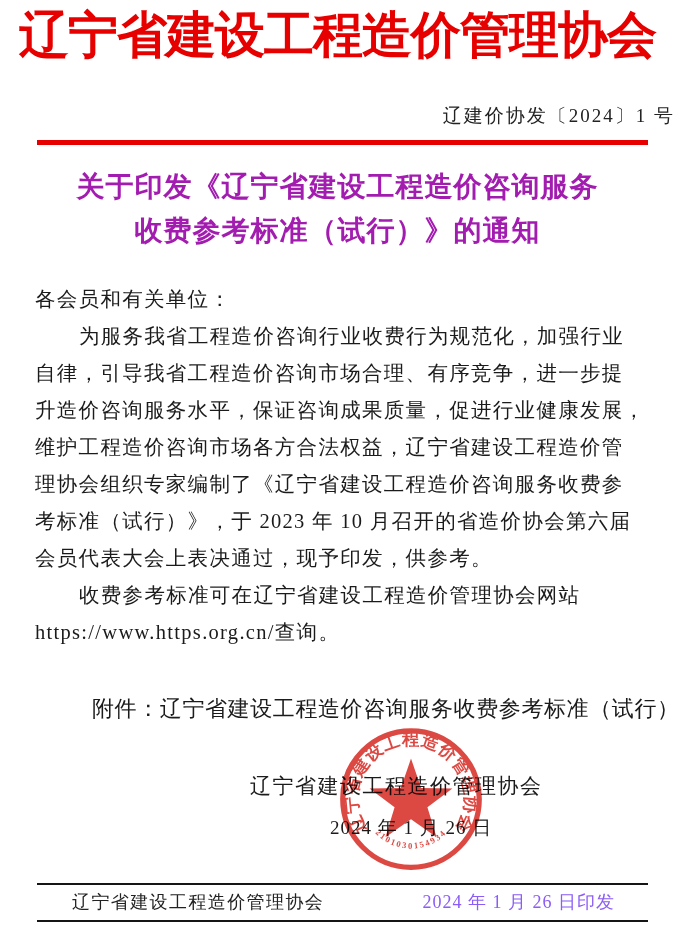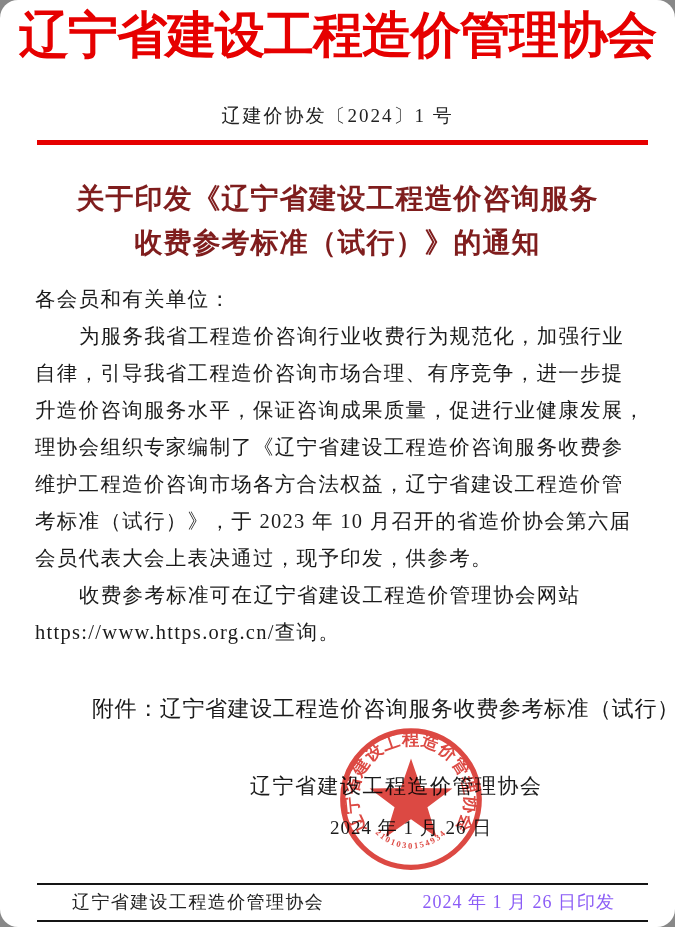--- a/index.html
+++ b/index.html
@@ -1,40 +1,38 @@
 <!DOCTYPE html>
 <html><head>
 <meta charset="utf-8">
 <style>
   html,body{margin:0;padding:0;background:#888;}
   #page{
     position:relative;width:675px;height:927px;margin:0 auto;
     background:#ffffff;overflow:hidden;
     font-family:"Liberation Serif","DejaVu Serif",serif;
     color:#1b1b1b;
-    border-radius:18px;
   }
   .header-title{
     position:absolute;top:2px;left:0;width:675px;text-align:center;
     font-size:50px;font-weight:900;color:#e60000;letter-spacing:-1px;
     white-space:nowrap;
   }
   .doc-number{
-    position:absolute;top:103px;left:0;width:675px;text-align:center;
+    position:absolute;top:103px;left:0;width:675px;text-align:right;
     font-size:19px;letter-spacing:2px;color:#222;white-space:nowrap;
   }
   .red-rule{
     position:absolute;top:140px;left:37px;width:611px;height:5px;
     background:#e60000;
   }
   .doc-title{
     position:absolute;left:0;width:675px;text-align:center;
-    font-size:28px;font-weight:bold;letter-spacing:1px;color:#7f1d1d;
+    font-size:28px;font-weight:bold;letter-spacing:1px;color:#a21caf;
     white-space:nowrap;
-    margin-top:12px;
   }
   .doc-title.l1{top:168px;}
   .doc-title.l2{top:212px;}
   .body-block{
     position:absolute;top:281px;left:35px;width:594px;
     font-size:20.5px;letter-spacing:1.3px;color:#1b1b1b;
   }
   .body-block .line{height:37px;line-height:37px;white-space:nowrap;}
   .body-block .line.ind{text-indent:44px;}
   .attachment{
@@ -78,22 +76,22 @@
   <div class="red-rule"></div>
 
   <div class="doc-title l1">关于印发《辽宁省建设工程造价咨询服务</div>
   <div class="doc-title l2">收费参考标准（试行）》的通知</div>
 
   <div class="body-block">
     <div class="line">各会员和有关单位：</div>
     <div class="line ind">为服务我省工程造价咨询行业收费行为规范化，加强行业</div>
     <div class="line">自律，引导我省工程造价咨询市场合理、有序竞争，进一步提</div>
     <div class="line">升造价咨询服务水平，保证咨询成果质量，促进行业健康发展，</div>
+    <div class="line">维护工程造价咨询市场各方合法权益，辽宁省建设工程造价管</div>
     <div class="line">理协会组织专家编制了《辽宁省建设工程造价咨询服务收费参</div>
-    <div class="line">维护工程造价咨询市场各方合法权益，辽宁省建设工程造价管</div>
     <div class="line">考标准（试行）》，于 2023 年 10 月召开的省造价协会第六届</div>
     <div class="line">会员代表大会上表决通过，现予印发，供参考。</div>
     <div class="line ind">收费参考标准可在辽宁省建设工程造价管理协会网站</div>
     <div class="line">https://www.https.org.cn/查询。</div>
   </div>
 
   <div class="attachment">附件：辽宁省建设工程造价咨询服务收费参考标准（试行）</div>
 
   <div class="sig-org">辽宁省建设工程造价管理协会</div>
   <div class="sig-date">2024 年 1 月 26 日</div>

